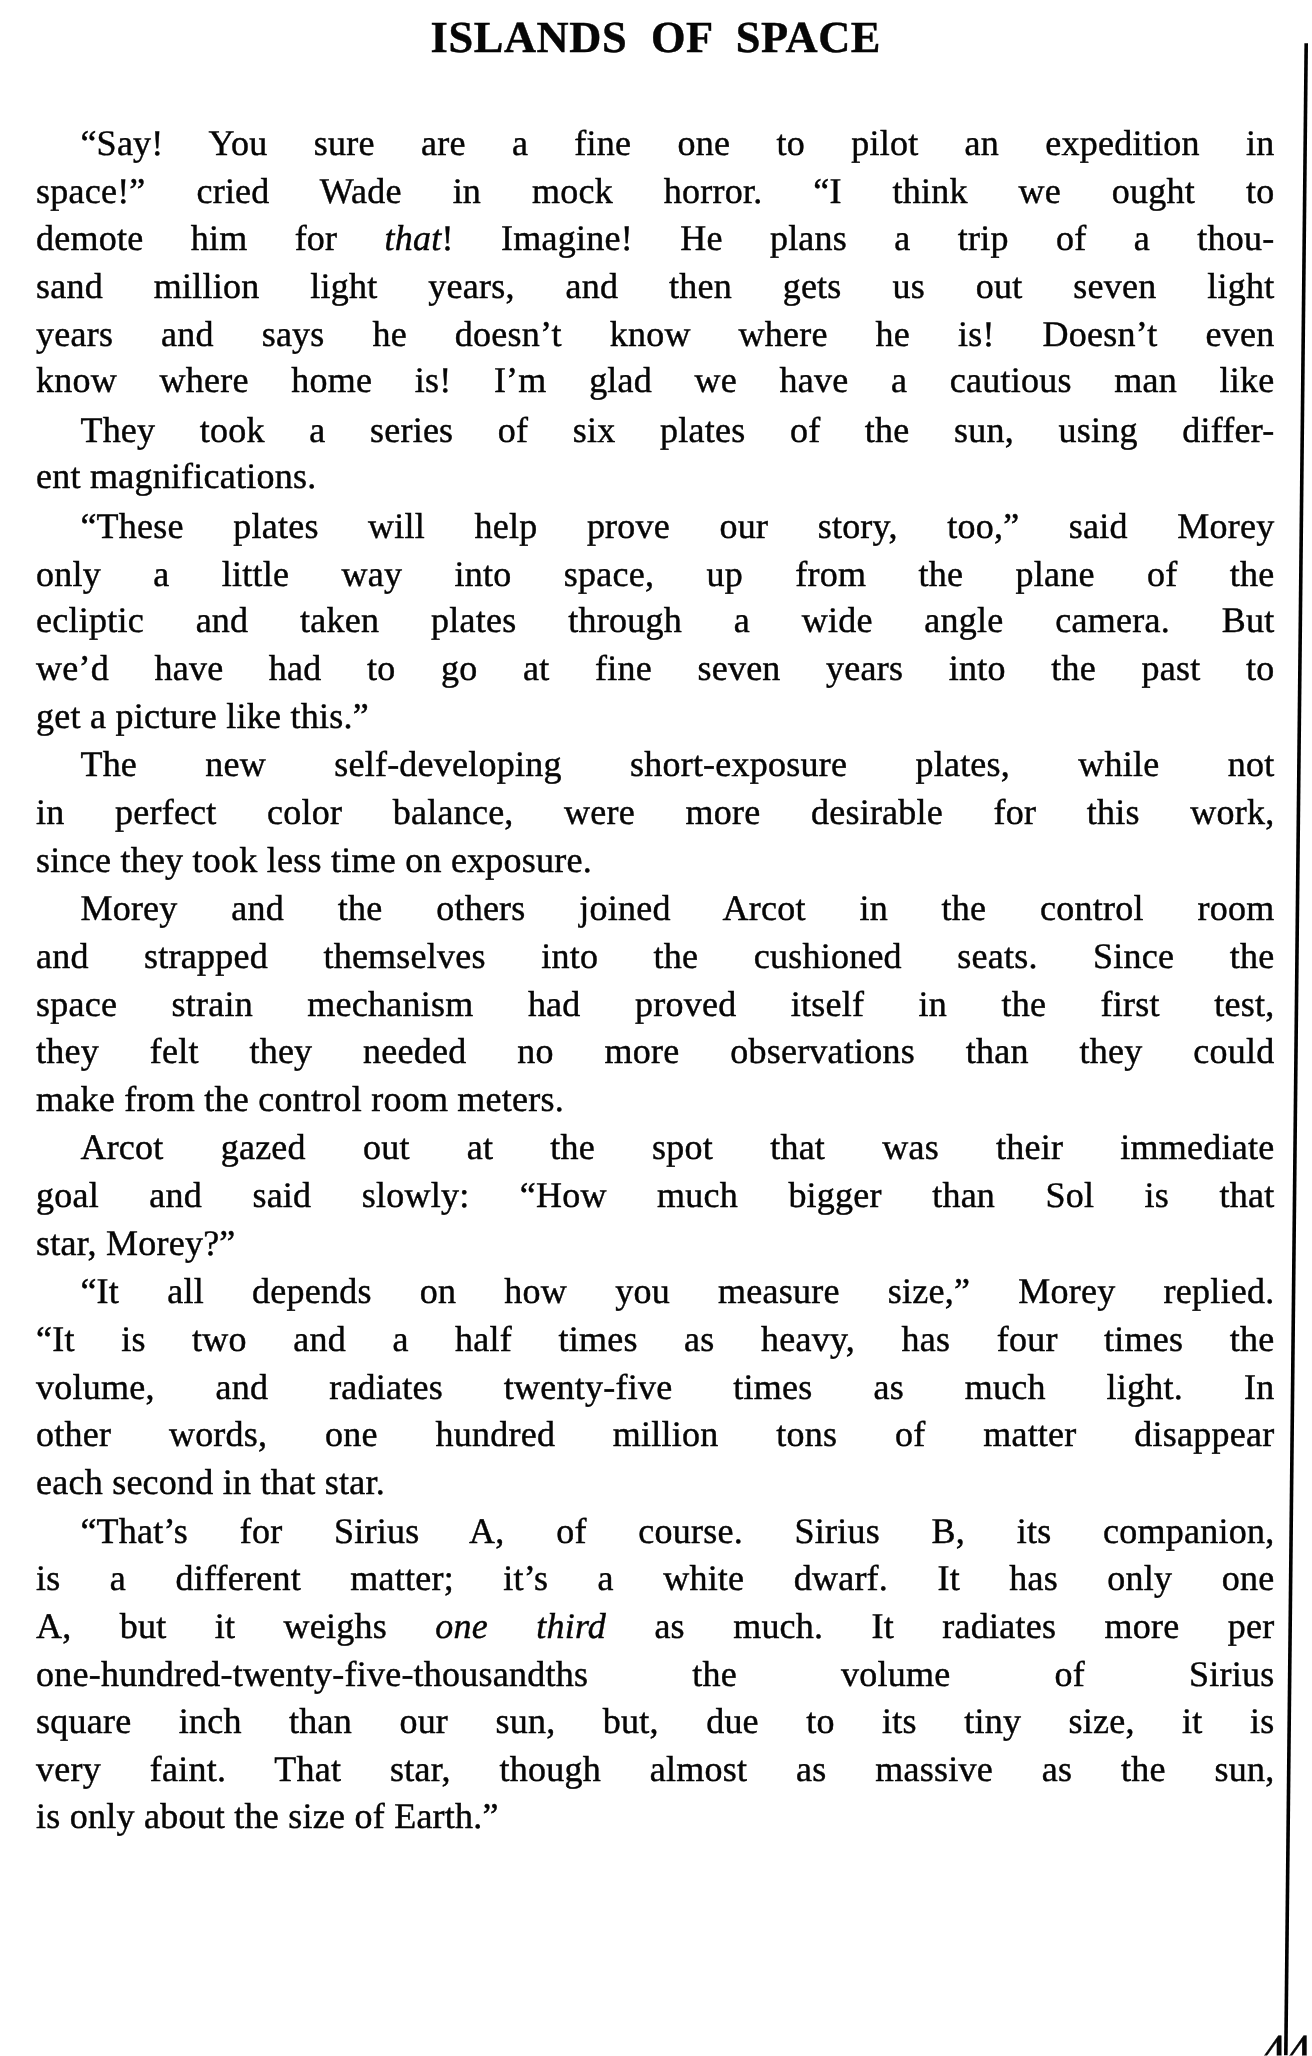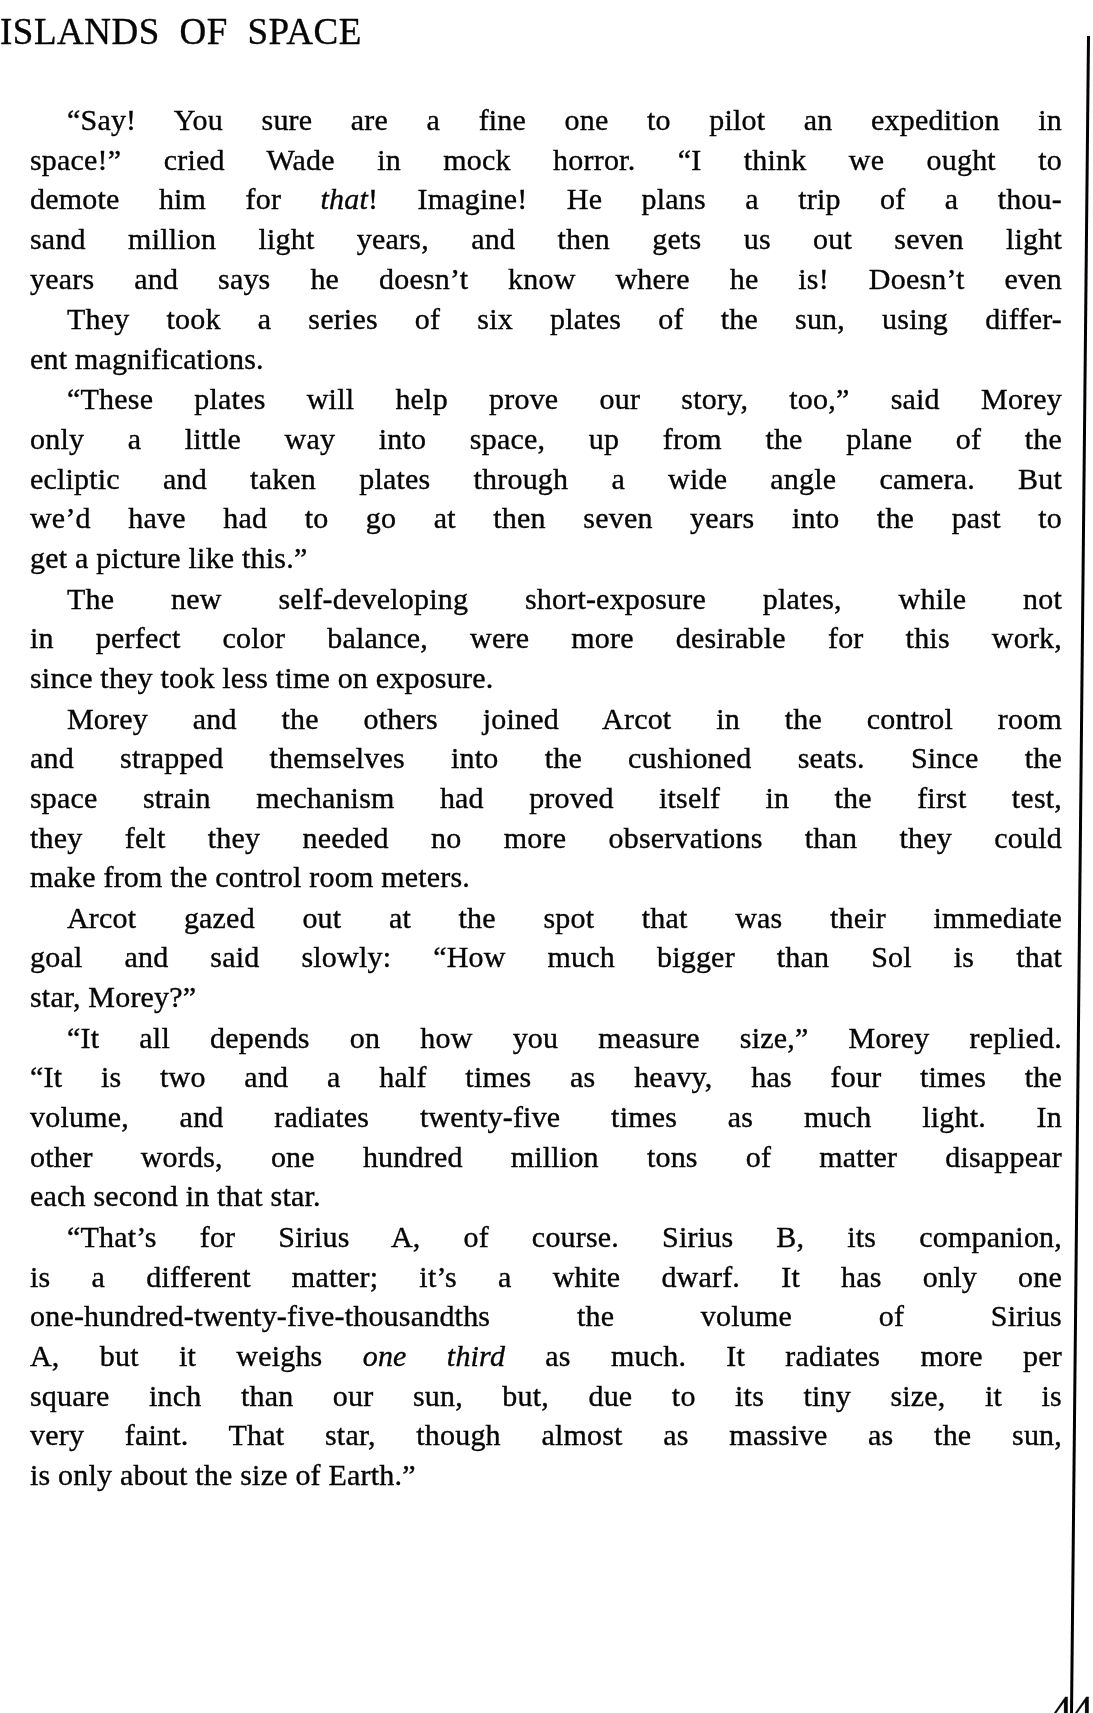--- a/index.html
+++ b/index.html
@@ -5,21 +5,21 @@
   html,body{margin:0;padding:0;}
   body{
     width:1093px;height:1713px;
     background:#ffffff;color:#060606;
     position:relative;overflow:hidden;
     font-family:"Liberation Serif", serif;
     -webkit-text-stroke:0.35px #000;
   }
   .page-title{
     position:absolute;top:12px;left:0;width:100%;
-    text-align:left;font-size:37px;font-weight:400;
+    text-align:center;font-size:37px;font-weight:700;
     letter-spacing:0.5px;word-spacing:10px;line-height:1.1;
   }
   .page-body{
     position:absolute;top:99px;left:29px;width:1034px;
   }
   .para{margin:1px;padding:0;}
   .line{
     font-size:30px;height:39.65px;line-height:39.65px;
     letter-spacing:0.2px;
     text-align:justify;text-align-last:justify;
@@ -42,30 +42,31 @@
 
 <div class="page-title">ISLANDS OF SPACE</div>
 
 <div class="page-body">
     <div class="para">
       <div class="line first"><span>“Say! You sure are a fine one to pilot an expedition in</span></div>
       <div class="line"><span>space!” cried Wade in mock horror. “I think we ought to</span></div>
       <div class="line"><span>demote him for </span><em>that</em><span>! Imagine! He plans a trip of a thou-</span></div>
       <div class="line"><span>sand million light years, and then gets us out seven light</span></div>
       <div class="line"><span>years and says he doesn’t know where he is! Doesn’t even</span></div>
+      <div class="line"><span>know where home is! I’m glad we have a cautious man like</span></div>
     </div>
     <div class="para">
       <div class="line first"><span>They took a series of six plates of the sun, using differ-</span></div>
       <div class="line last"><span>ent magnifications.</span></div>
     </div>
     <div class="para">
       <div class="line first"><span>“These plates will help prove our story, too,” said Morey</span></div>
       <div class="line"><span>only a little way into space, up from the plane of the</span></div>
       <div class="line"><span>ecliptic and taken plates through a wide angle camera. But</span></div>
-      <div class="line"><span>we’d have had to go at then seven years into the past to</span></div>
+      <div class="line"><span>we’d have had to go at fine seven years into the past to</span></div>
       <div class="line last"><span>get a picture like this.”</span></div>
     </div>
     <div class="para">
       <div class="line first"><span>The new self-developing short-exposure plates, while not</span></div>
       <div class="line"><span>in perfect color balance, were more desirable for this work,</span></div>
       <div class="line last"><span>since they took less time on exposure.</span></div>
     </div>
     <div class="para">
       <div class="line first"><span>Morey and the others joined Arcot in the control room</span></div>
       <div class="line"><span>and strapped themselves into the cushioned seats. Since the</span></div>
@@ -81,22 +82,22 @@
     <div class="para">
       <div class="line first"><span>“It all depends on how you measure size,” Morey replied.</span></div>
       <div class="line"><span>“It is two and a half times as heavy, has four times the</span></div>
       <div class="line"><span>volume, and radiates twenty-five times as much light. In</span></div>
       <div class="line"><span>other words, one hundred million tons of matter disappear</span></div>
       <div class="line last"><span>each second in that star.</span></div>
     </div>
     <div class="para">
       <div class="line first"><span>“That’s for Sirius A, of course. Sirius B, its companion,</span></div>
       <div class="line"><span>is a different matter; it’s a white dwarf. It has only one</span></div>
+      <div class="line"><span>A, but it weighs </span><em>one third</em><span> as much. It radiates more per</span></div>
       <div class="line"><span>one-hundred-twenty-five-thousandths the volume of Sirius</span></div>
-      <div class="line"><span>A, but it weighs </span><em>one third</em><span> as much. It radiates more per</span></div>
       <div class="line"><span>square inch than our sun, but, due to its tiny size, it is</span></div>
       <div class="line"><span>very faint. That star, though almost as massive as the sun,</span></div>
       <div class="line last"><span>is only about the size of Earth.”</span></div>
     </div>
   </div>
 
 <div class="page-number">44</div>
 
 <div class="edge-line"></div>
 

